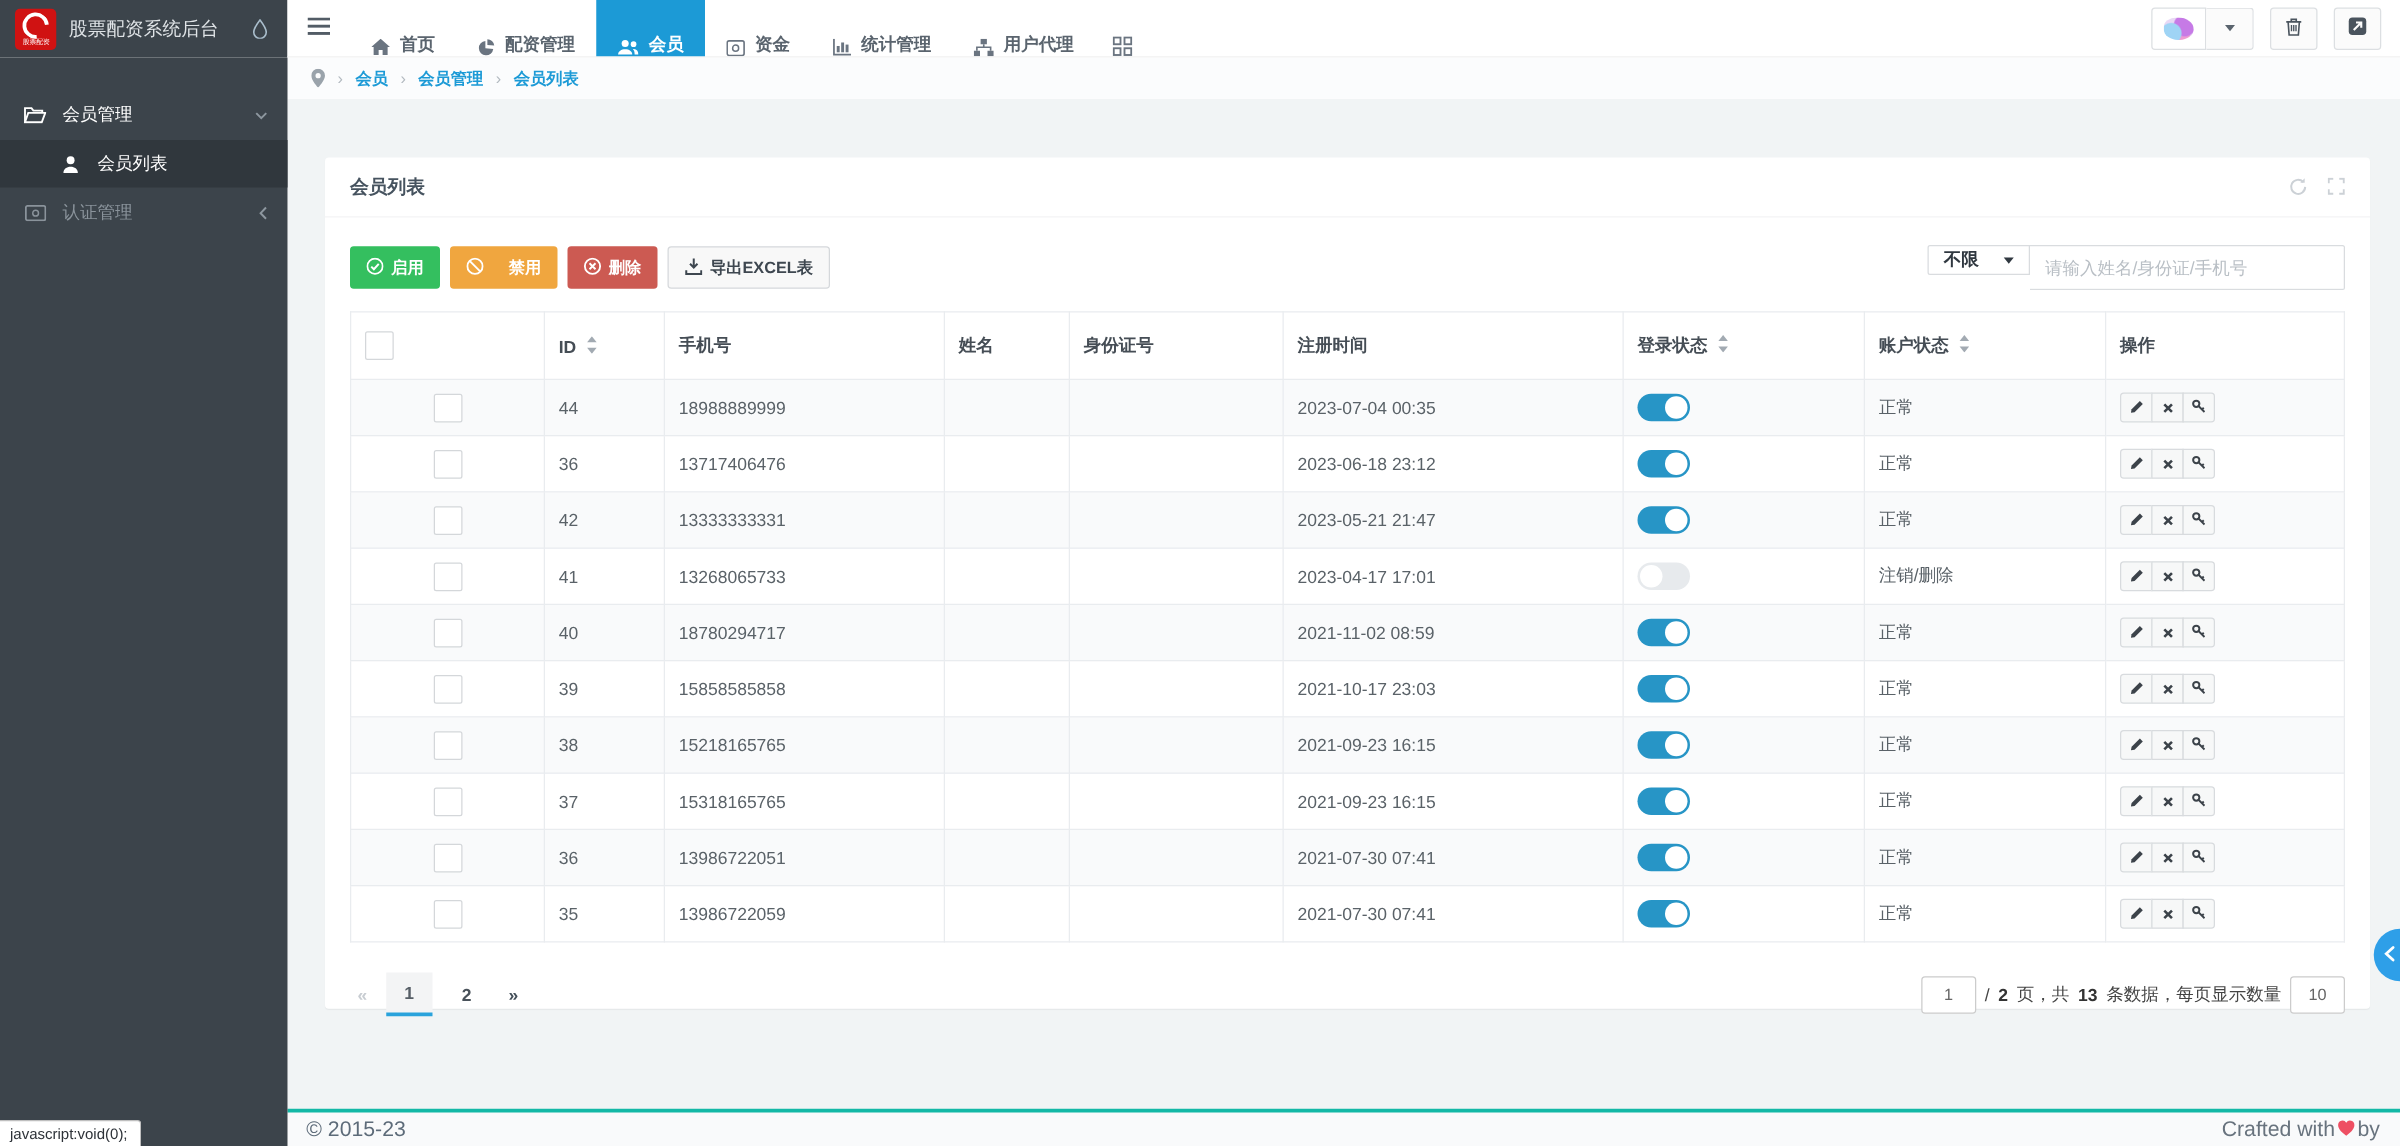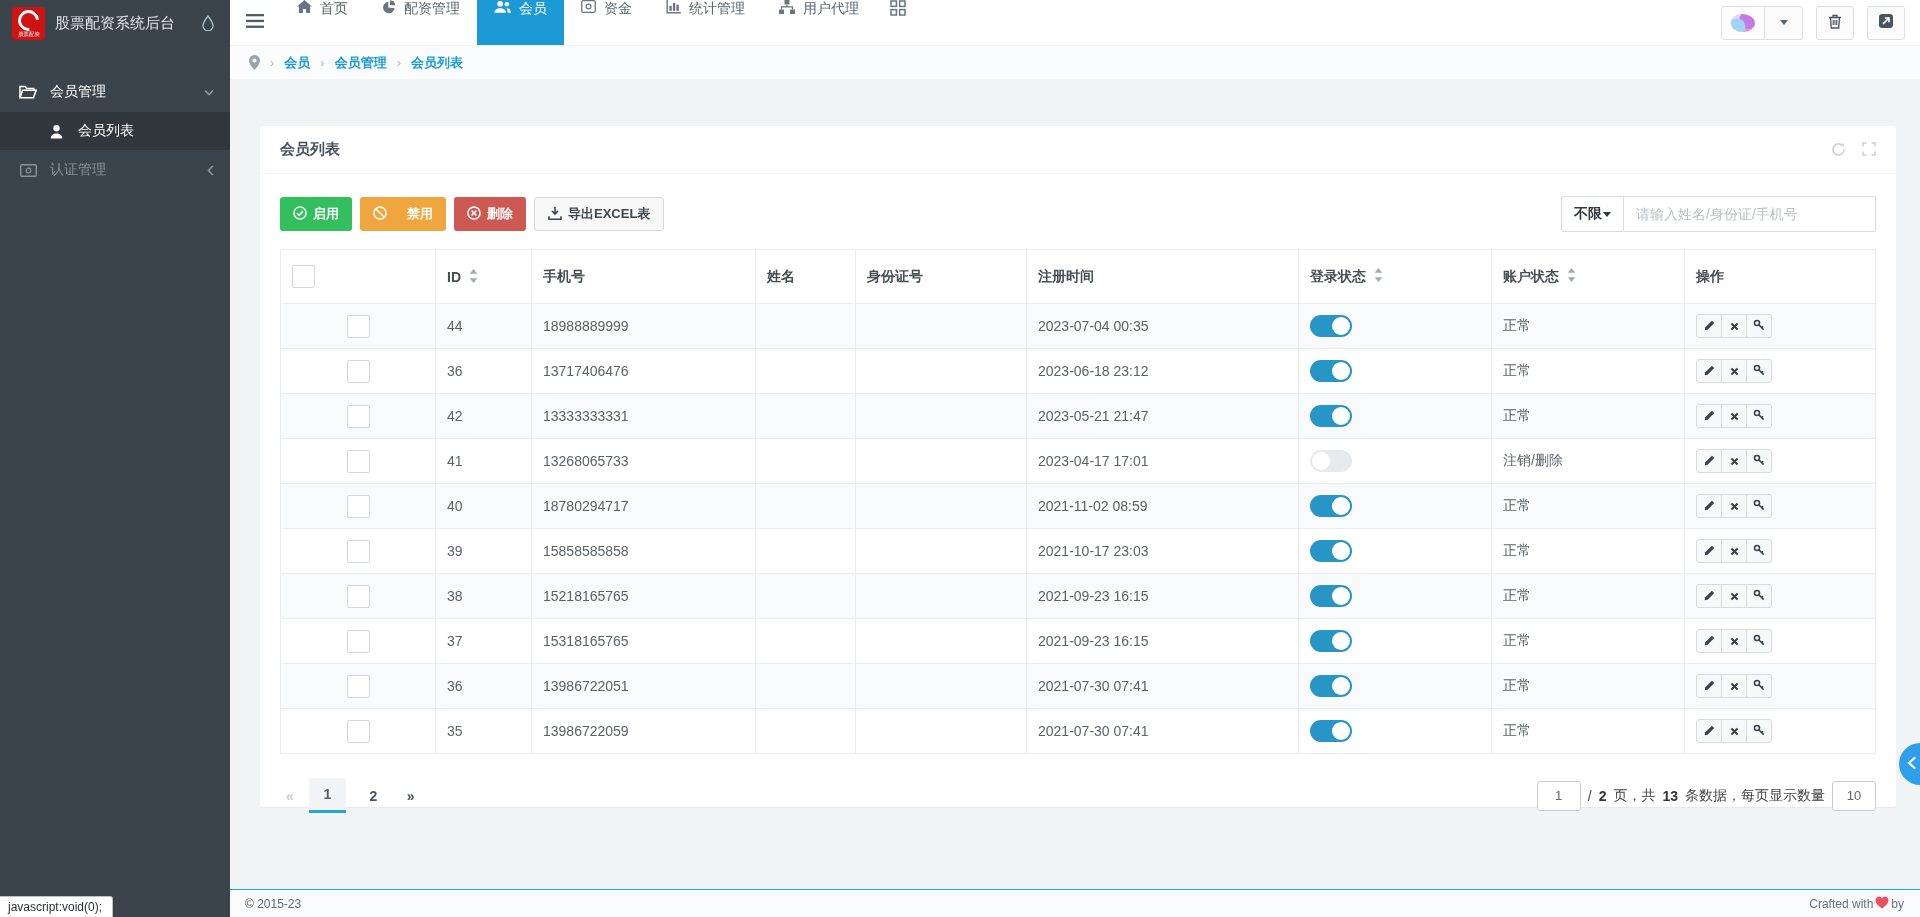--- a/index.html
+++ b/index.html
@@ -12,21 +12,21 @@
   .topbar{position:absolute;top:0;left:0;right:0;height:46px;display:flex;z-index:6;}
   .brand{width:230px;box-sizing:border-box;background:var(--sidebar);display:flex;align-items:center;padding:0 16px 0 12px;gap:10px;}
   .logo{width:33px;height:33px;background:#d01212;border-radius:4px;display:flex;flex-direction:column;align-items:center;justify-content:center;flex:0 0 auto;}
   .logo .swirl{width:15px;height:15px;border:3px solid #fff;border-radius:50%;border-right-color:transparent;transform:rotate(40deg);margin-top:1px;}
   .logo .logo-txt{font-size:6px;color:#fff;letter-spacing:0;transform:scale(.9);white-space:nowrap;line-height:7px;}
   .brand-title{color:#dfe3e6;font-size:15px;white-space:nowrap;}
   .drop{margin-left:auto;color:#a9bdcb;display:flex;}
   .navbar{flex:1;background:#fff;display:flex;align-items:stretch;border-bottom:1px solid #f1f1f1;}
   .hamburger{width:50px;background:none;border:none;color:#525c66;display:flex;align-items:center;justify-content:center;cursor:pointer;}
   .nav-items{display:flex;align-items:stretch;}
-  .nav-item{display:flex;align-items:flex-start;gap:8px;padding:0 17px;color:#5a646e;font-size:14px;cursor:pointer;}
+  .nav-item{display:flex;align-items:flex-end;gap:8px;padding:0 17px;color:#5a646e;font-size:14px;cursor:pointer;font-weight:bold;}
   .nav-item .icn{display:flex;color:#6a7480;}
   .nav-item.active{background:var(--accent);color:#fff;}
   .nav-item.active .icn{color:#fff;}
   .nav-item.icon-only{padding:0 14px;}
   .nav-right{margin-left:auto;display:flex;align-items:center;gap:13px;padding-right:15px;}
   .tb-btn{height:34px;min-width:38px;background:#fbfbfb;border:1px solid #dcdfe2;border-radius:3px;color:#4a545e;display:flex;align-items:center;justify-content:center;cursor:pointer;}
   .avatar-group{display:flex;}
   .avatar-group .tb-btn:first-child{border-radius:3px 0 0 3px;width:44px;background:#fff;}
   .avatar-group .tb-btn:last-child{border-radius:0 3px 3px 0;border-left:none;width:30px;}
   .avatar{width:24px;height:18px;border-radius:45% 55% 50% 50%;background:
@@ -55,21 +55,21 @@
   .card-tools{margin-left:auto;display:flex;gap:16px;color:#ccd1d6;}
   .card-tools span{display:flex;cursor:pointer;}
   .toolbar{display:flex;align-items:center;margin:22px 20px 0;}
   .btn{height:34px;padding:12px 13px;border-radius:3px;font-size:13px;font-weight:bold;color:#fff;border:none;display:inline-flex;align-items:center;gap:6px;cursor:pointer;font-family:inherit;}
   .btn + .btn{margin-left:8px;}
   .btn-green{background:var(--green);}
   .btn-orange{background:var(--orange);gap:20px;}
   .btn-red{background:var(--red);}
   .btn-default{background:#f8f8f8;border:1px solid #d5d8db;color:#3e4750;}
   .filter{margin-left:auto;display:flex;}
-  .dropdown-btn{height:36px;box-sizing:border-box;padding:0 12px;background:#fff;border:1px solid #d9dcdf;font-weight:bold;color:#303840;display:flex;align-items:center;gap:1px;font-size:14px;cursor:pointer;font-family:inherit;border-radius:2px 0 0 2px;}
+  .dropdown-btn{height:24px;box-sizing:border-box;padding:0 12px;background:#fff;border:1px solid #d9dcdf;font-weight:bold;color:#303840;display:flex;align-items:center;gap:20px;font-size:14px;cursor:pointer;font-family:inherit;border-radius:2px 0 0 2px;}
   .dropdown-btn .caret{border-top-color:#303840;}
   .search-input{height:36px;box-sizing:border-box;width:252px;border:1px solid #d9dcdf;border-left:none;padding:16px 12px;font-size:14px;color:#7f1d1d;outline:none;font-family:inherit;border-radius:0 2px 2px 0;}
   .search-input::placeholder{color:#b9bfc5;}
   
   table.grid{width:calc(100% - 40px);margin:17px 20px 0;border-collapse:collapse;table-layout:fixed;}
   .grid th,.grid td{border:1px solid #e9ecef;}
   .grid th{padding:15px 11px;text-align:left;font-size:14px;font-weight:bold;color:#454d55;background:#fff;}
   .grid td{height:44px;padding:0 11px;font-size:14px;color:#5a6268;}
   .grid tbody tr:nth-child(odd){background:#f9fafb;}
   .cb-cell{text-align:center;}
@@ -88,21 +88,21 @@
   .pager-row{display:flex;align-items:center;margin:24px 20px 0;}
   .pager{display:flex;align-items:center;gap:9px;font-size:14px;font-weight:bold;}
   .pg-prev{color:#c8cdd2;padding:0 6px;cursor:default;}
   .pg-next{color:#44505a;padding:0 6px;cursor:pointer;}
   .pg-num{min-width:37px;height:35px;display:flex;align-items:center;justify-content:center;color:#49525a;cursor:pointer;box-sizing:border-box;}
   .pg-num.active{background:#f3f4f5;border-bottom:3px solid #2aa3dc;color:#565e66;}
   .page-info{margin-left:auto;display:flex;align-items:center;gap:7px;font-size:14px;color:#444;}
   .page-info b{color:#333;}
   .mini-input{width:44px;height:30px;box-sizing:border-box;border:1px solid #ccc;border-radius:3px;text-align:center;font-size:13px;color:#666;outline:none;font-family:inherit;}
   
-  .footer{position:absolute;left:230px;right:0;bottom:0;height:27px;background:#f9fafb;border-top:1px solid #14b8a6;display:flex;align-items:center;justify-content:space-between;padding:0 16px 0 15px;font-size:12px;color:#5d6b79;z-index:4;}
+  .footer{position:absolute;left:230px;right:0;bottom:0;height:27px;background:#f9fafb;border-top:3px solid #14b8a6;display:flex;align-items:center;justify-content:space-between;padding:0 16px 0 15px;font-size:17px;color:#5d6b79;z-index:4;}
   .credit{display:flex;align-items:center;gap:2px;color:#68737e;}
   
   .drawer-handle{position:absolute;right:-21px;top:743px;width:42px;height:42px;border-radius:50%;background:var(--handle);display:flex;align-items:center;padding-left:7px;box-sizing:border-box;z-index:20;cursor:pointer;}
   .status-tip{position:absolute;left:0;bottom:-7px;background:#fff;border:1px solid #bfbfbf;border-left:none;border-radius:0 3px 0 0;padding:3px 10px 9px 8px;font-size:12px;color:#2d3238;z-index:30;}
 </style>
 </head>
 <body>
 
 <header class="topbar">
   <div class="brand">

